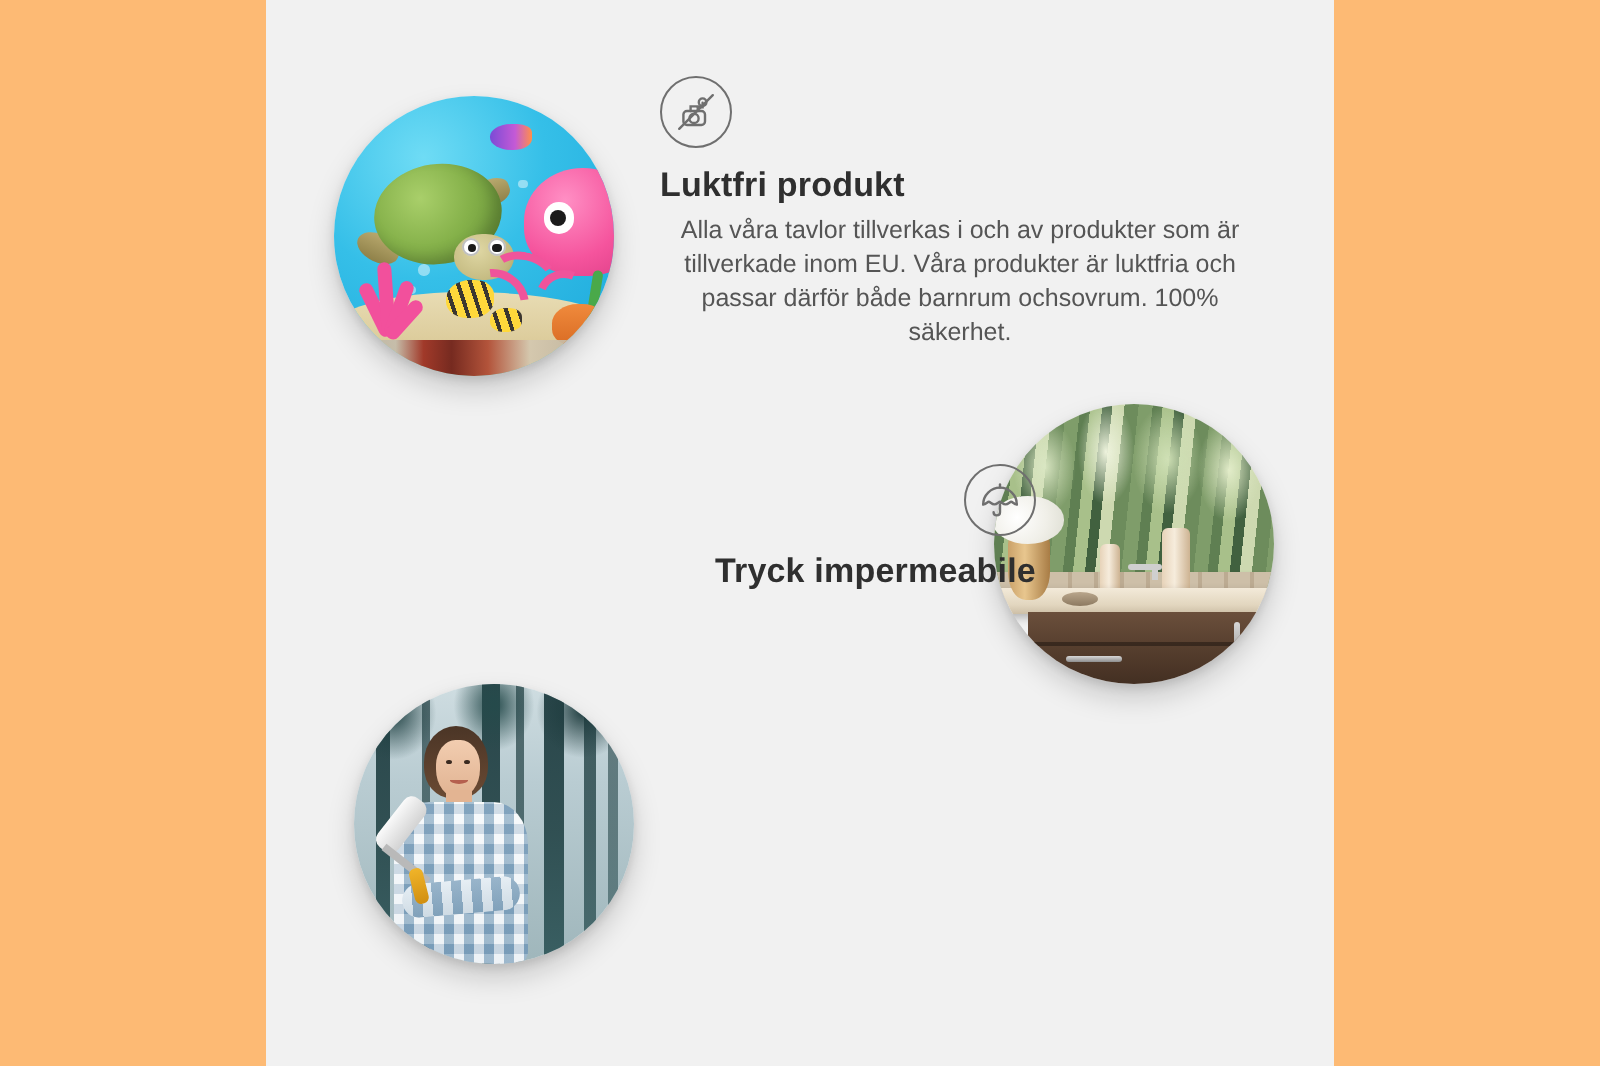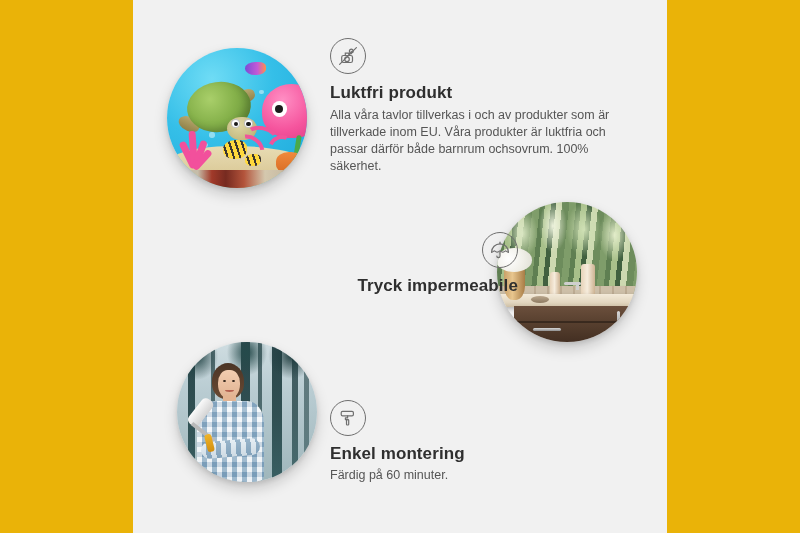--- a/index.html
+++ b/index.html
@@ -6,21 +6,21 @@
   html, body {
     width:800px; height:533px;
     background:#ffffff;
     font-family:"Liberation Sans", sans-serif;
     overflow:hidden;
   }
 
   #stage {
     position:relative;
     width:800px; height:533px;
-    background:#eab308;
+    background:#fdba74;
   }
 
   
   #panel {
     position:absolute;
     left:133px; top:0;
     width:534px; height:533px;
     background:#f1f1f1;
     overflow:hidden;
   }
@@ -334,20 +334,21 @@
   .feat-title {
     font-size:17px;
     font-weight:bold;
     color:#2f2f2f;
     letter-spacing:.1px;
   }
   .feat-body {
     font-size:12.5px;
     line-height:17px;
     color:#555555;
+    text-align:center;
   }
 
   
   #feature-odourless { left:197px; top:38px; width:300px; }
   #feature-odourless .feat-icon { margin-bottom:9px; }
   #feature-odourless .feat-title { margin-bottom:4px; }
 
   
   #feature-waterproof { left:80px; top:232px; width:305px; text-align:right; }
   #feature-waterproof .feat-icon { margin-left:auto; margin-bottom:8px; }
@@ -460,26 +461,15 @@
         <svg width="24" height="24" viewBox="0 0 24 24" fill="none" stroke="#6f6f6f" stroke-width="1.2" stroke-linecap="round" stroke-linejoin="round">
           <path d="M3.6 14.2c0-4.6 3.8-8.4 8.4-8.4s8.4 3.8 8.4 8.4"></path>
           <path d="M3.6 14.2c1.4 0 2.1-1.3 2.8-1.3s1.4 1.3 2.8 1.3 2.1-1.3 2.8-1.3 1.4 1.3 2.8 1.3 2.1-1.3 2.8-1.3 1.4 1.3 2.8 1.3"></path>
           <path d="M12 5.8V4.2"></path>
           <path d="M12 14.2v3.9c0 .9-.7 1.6-1.6 1.6s-1.6-.7-1.6-1.6"></path>
         </svg>
       </div>
       <div class="feat-title">Tryck impermeabile</div>
     </div>
 
-    <div class="feature" id="feature-assembly">
-      <div class="feat-icon">
-        <svg width="24" height="24" viewBox="0 0 24 24" fill="none" stroke="#6f6f6f" stroke-width="1.2" stroke-linecap="round" stroke-linejoin="round">
-          <rect x="5.2" y="5.4" width="12.2" height="4.4" rx="1.4"></rect>
-          <path d="M11.6 9.8v2.1H9.4v1.7h2.2"></path>
-          <rect x="10.5" y="13.6" width="2.2" height="5.4" rx=".7"></rect>
-        </svg>
-      </div>
-      <div class="feat-title">Enkel montering</div>
-      <div class="feat-body">Färdig på 60 minuter.</div>
-    </div>
 
   </div>
 </div>
 
 </body></html>

